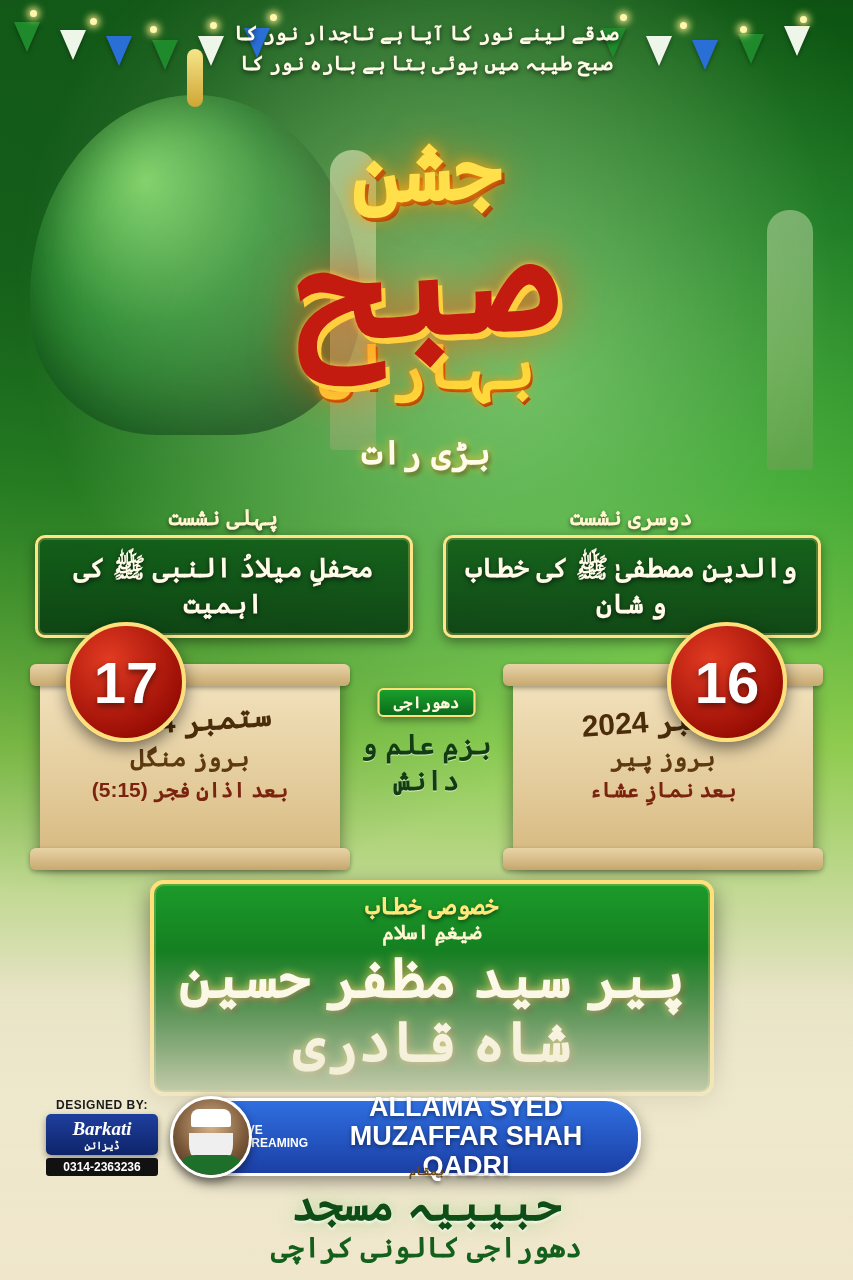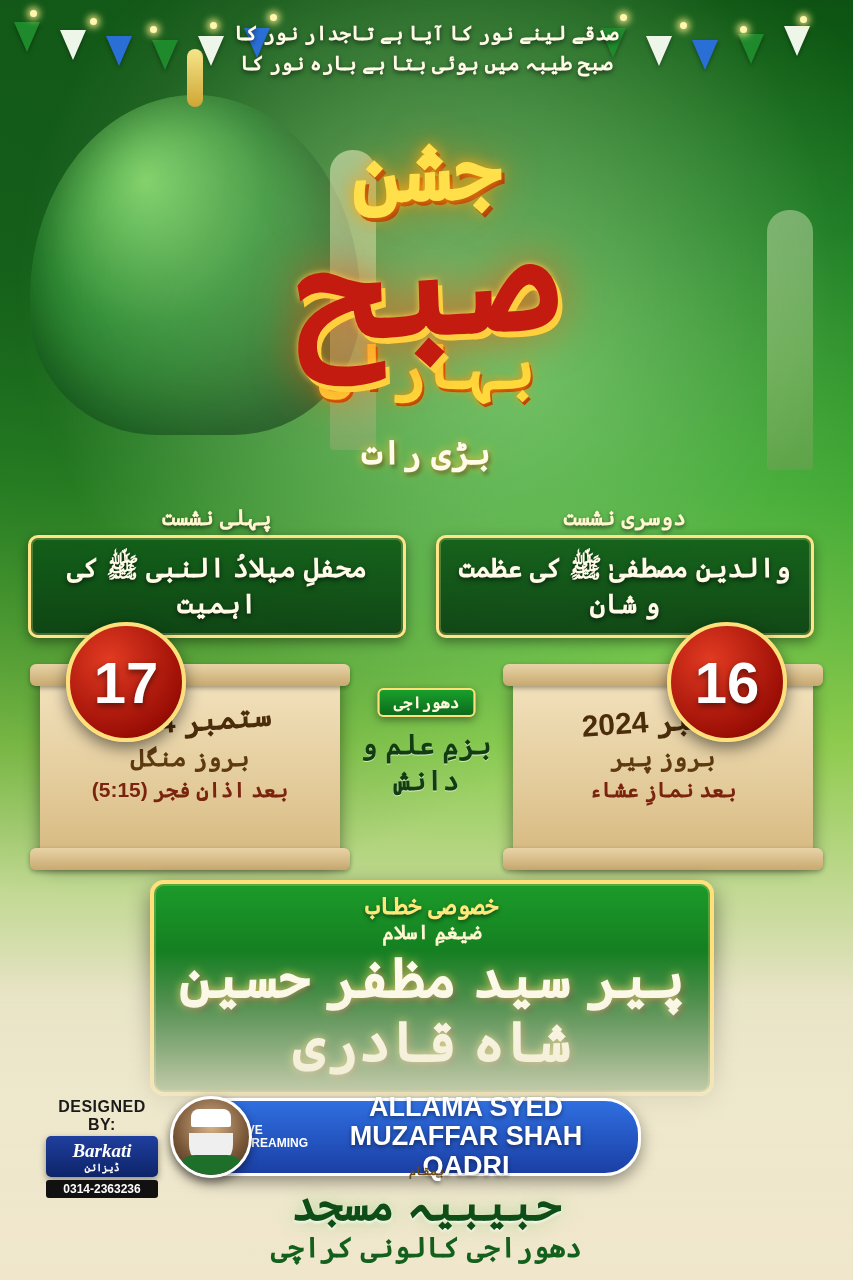--- a/index.html
+++ b/index.html
@@ -100,21 +100,21 @@
   }
   .bariRaat{
     position:absolute;top:432px;left:0;right:0;text-align:center;
     direction:rtl;font-size:34px;font-weight:bold;color:#fffbe8;
     text-shadow:0 0 10px rgba(255,200,60,.9), 2px 3px 4px rgba(0,0,0,.5);
   }
 
   
   .sessions{
     position:absolute;top:505px;left:28px;right:26px;
-    display:flex;flex-direction:row-reverse;gap:30px;
+    display:flex;flex-direction:row-reverse;gap:30px;justify-content:center;
     direction:rtl;
   }
   .sessionWrap{width:378px;text-align:center;}
   .sessionLabel{
     font-size:22px;font-weight:bold;color:#fff6cf;
     text-shadow:0 2px 4px rgba(0,0,0,.55);margin-bottom:4px;
   }
   .sessionBox{
     border:3px solid #ffe588;border-radius:10px;
     background:linear-gradient(180deg, rgba(16,92,24,.92), rgba(10,62,18,.92));
@@ -190,21 +190,21 @@
   .spTitle{font-size:20px;font-weight:bold;color:#fff6d0;}
   .spName{
     margin-top:2px;font-size:56px;line-height:1.15;font-weight:bold;color:#fffdf0;
     text-shadow:0 0 10px rgba(255,220,90,.8), 3px 4px 5px rgba(0,0,0,.55);
   }
 
   
   .designer{
     position:absolute;left:46px;top:1098px;width:112px;text-align:center;
   }
-  .designer .dTop{font-size:16px;font-weight:bold;color:#1a1a1a;letter-spacing:.5px;}
+  .designer .dTop{font-size:12px;font-weight:bold;color:#1a1a1a;letter-spacing:.5px;}
   .designer .dLogo{
     margin-top:2px;background:linear-gradient(180deg,#1f3f9e,#0e2469);
     border-radius:5px;color:#fff;padding:4px 16px;font-family:"Liberation Serif", serif;
     font-size:19px;font-style:italic;font-weight:bold;
     box-shadow:0 3px 7px rgba(0,0,0,.4);
   }
   .designer .dLogo small{display:block;font-size:10px;font-style:normal;}
   .designer .dPhone{
     margin-top:3px;background:#111;color:#fff;border-radius:3px;
     font-size:12px;font-weight:bold;padding:2px 0;
@@ -298,21 +298,21 @@
   </div>
   <div class="bariRaat">بڑی رات</div>
 
   <div class="sessions">
     <div class="sessionWrap">
       <div class="sessionLabel">پہلی نشست</div>
       <div class="sessionBox">محفلِ میلادُ النبی ﷺ کی اہمیت</div>
     </div>
     <div class="sessionWrap">
       <div class="sessionLabel">دوسری نشست</div>
-      <div class="sessionBox">والدینِ مصطفیٰ ﷺ کی عظمت و شان</div>
+      <div class="sessionBox">والدینِ مصطفیٰ ﷺ کی خطاب و شان</div>
     </div>
   </div>
 
   <div class="scrolls">
 
     <div class="scroll scrollR">
       <div class="scrollInner">
         <div class="sDate">ستمبر 2024</div>
         <div class="sDay">بروز پیر</div>
         <div class="sTime">بعد نمازِ عشاء</div>

